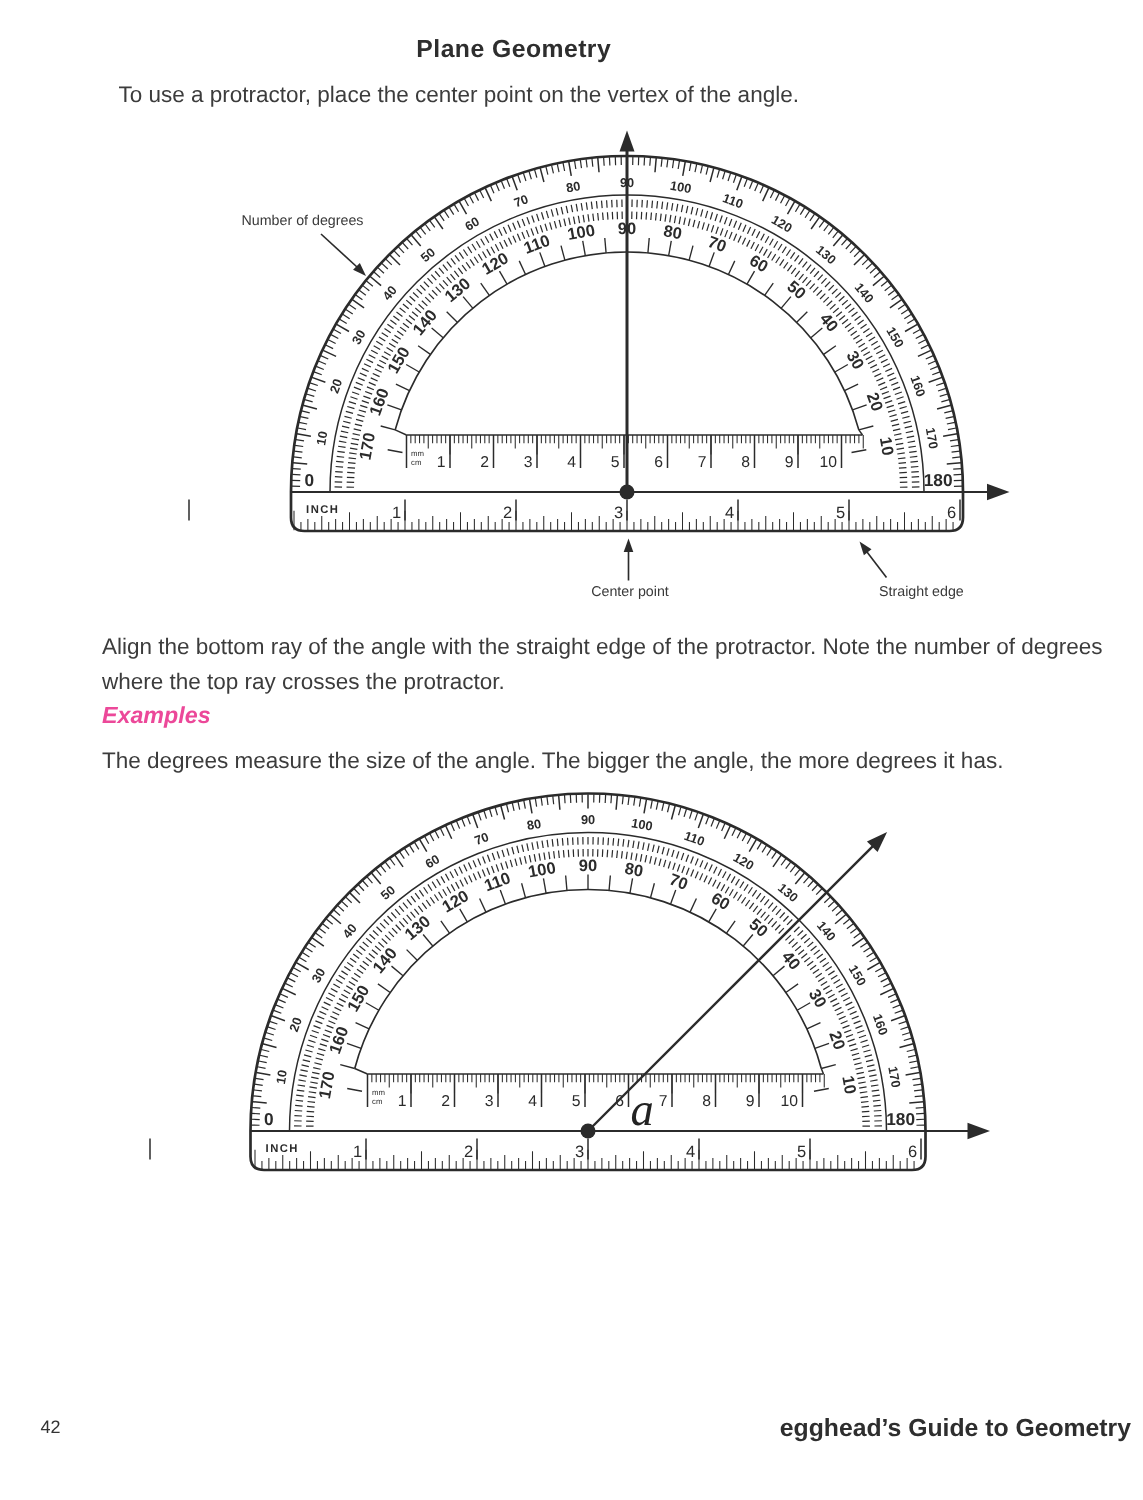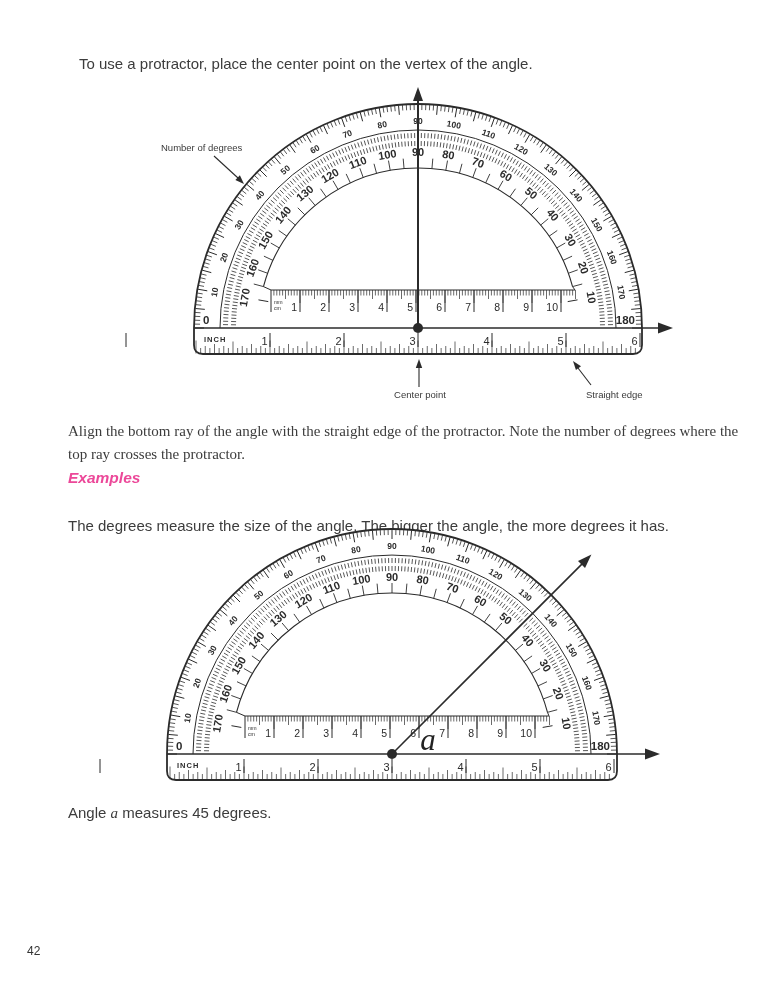--- a/index.html
+++ b/index.html
@@ -1,42 +1,43 @@
 <!DOCTYPE html>
 <html><head>
 <meta charset="utf-8">
 <style>
   html,body{margin:0;padding:0;background:#e8e8e8;}
   .page{position:relative;width:762px;height:1000px;margin:0 auto;background:#ffffff;
         font-family:"Liberation Sans",sans-serif;color:#3c3c3c;overflow:hidden;}
   .abs{position:absolute;}
   .title{top:24px;left:20px;width:645px;text-align:center;font-size:16.5px;font-weight:bold;color:#2e2e2e;letter-spacing:.3px;}
   .p1{top:55px;left:79px;width:660px;font-size:15px;}
-  .p2{top:420px;left:68px;width:685px;font-size:15px;line-height:23px;font-family:Liberation Serif, serif;}
+  .p2{top:420px;left:68px;width:685px;font-size:15px;line-height:23px;}
   .examples{top:469px;left:68px;font-size:15.5px;font-weight:bold;font-style:italic;color:#ec4899;}
-  .p3{top:517px;left:68px;width:685px;font-size:15px;}
+  .p3{top:499px;left:68px;width:685px;font-size:15px;}
   .caption{top:804px;left:68px;width:660px;font-size:15px;}
   .caption .var{font-style:italic;font-family:"Liberation Serif",serif;}
   .callout{font-size:9.5px;color:#3a3a3a;}
   .nod{top:142px;left:161px;}
   .cp{top:389px;left:378px;width:84px;text-align:center;}
   .se{top:389px;left:586px;}
   .a-label{top:722px;left:410px;width:36px;text-align:center;font-size:31px;font-style:italic;
            font-family:"Liberation Serif",serif;color:#222;}
   .pgnum{top:944px;left:27px;font-size:12px;color:#333;}
   .bookname{top:943px;left:400px;right:8px;text-align:right;font-size:16.5px;font-weight:bold;color:#2e2e2e;}
   svg{position:absolute;left:0;display:block;}
   #svg-d1{top:80px;}
   #svg-d2{top:515px;}
 </style>
 </head>
 <body>
 
 <div class="page">
 
+  <div class="abs title">Plane Geometry</div>
   <div class="abs p1">To use a protractor, place the center point on the vertex of the angle.</div>
 
   <svg id="svg-d1" width="762" height="332" viewBox="0 80 762 332">
       <g>
         <path d="M 194 328 A 224 224 0 0 1 642 328 L 642 345 Q 642 354 633 354 L 203 354 Q 194 354 194 345 Z" fill="#fff" stroke="#2b2b2b" stroke-width="1.8"></path>
       </g>
       <g>
         <line x1="641.5" y1="328" x2="632" y2="328" stroke="#2b2b2b" stroke-width="1"></line>
         <line x1="641.4659598674534" y1="324.09938716126715" x2="635.9667975440933" y2="324.1953753966722" stroke="#2b2b2b" stroke-width="0.8"></line>
         <line x1="641.3638498387679" y1="320.199962486991" x2="635.8672002901628" y2="320.3919097188548" stroke="#2b2b2b" stroke-width="0.8"></line>
@@ -1805,16 +1806,16 @@
         <polygon points="660,754 645,759.5 645,748.5" fill="#2b2b2b"></polygon>
       </g>
       <g>
         <line x1="392" y1="754" x2="583.6259377015544" y2="562.3740622984457" stroke="#2b2b2b" stroke-width="1.6"></line>
         <polygon points="591.4041122946064,554.5958877053936 585.0401512639276,568.030916547938 577.969083452062,560.9598487360724" fill="#2b2b2b"></polygon>
       </g>
       <circle cx="392" cy="754" r="5" fill="#2b2b2b"></circle>
     </svg>
   <div class="abs a-label">a</div>
 
-  <div class="abs caption"><span>Angle </span><span class="var">a</span><span> measures 45 degrees.</span></div>
 
   <div class="abs pgnum">42</div>
+  <div class="abs bookname">egghead’s Guide to Geometry</div>
 </div>
 
 </body></html>

